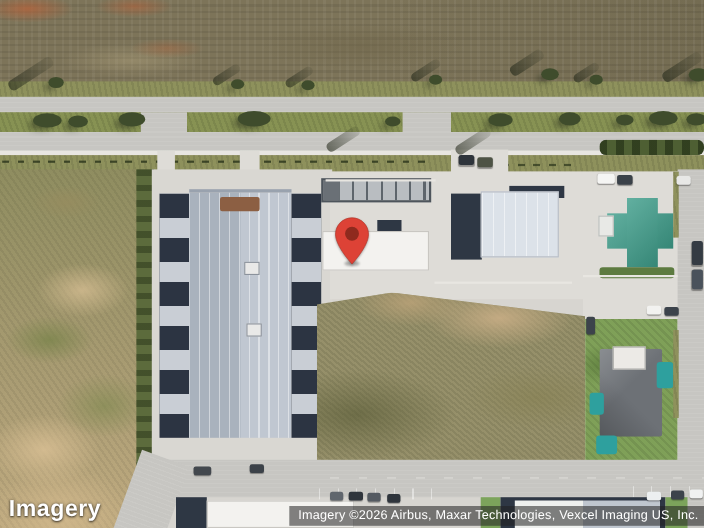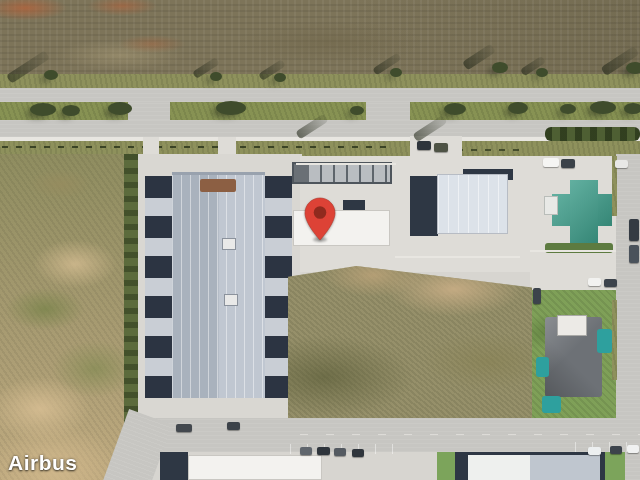--- a/index.html
+++ b/index.html
@@ -233,15 +233,16 @@
   <div class="t car" style="left:588px;top:447px;width:13px;height:8px;background:#eceff0;"></div>
   <div class="t car" style="left:610px;top:446px;width:12px;height:8px;background:#3c434b;"></div>
   <div class="t car" style="left:627px;top:445px;width:12px;height:8px;background:#f0f1f1;"></div>
 
   <div class="t pin-shadow"></div>
   <svg class="t pin" viewBox="0 0 34 44" xmlns="http://www.w3.org/2000/svg">
     <path d="M17 1 C8.7 1 2 7.7 2 16 c0 11 15 27 15 27 s15 -16 15 -27 C32 7.7 25.3 1 17 1 z" stroke="#b33326" stroke-width="0.6" fill="#dd4236"></path>
     <circle cx="17" cy="15.5" r="6.3" fill="#8f2a1e"></circle>
   </svg>
 
-  <div class="t google-logo">Airbus</div>
+  <div class="t google-logo">Imagery</div>
+  <div class="t attribution">Imagery ©2026 Airbus, Maxar Technologies, Vexcel Imaging US, Inc.</div>
 
 </div>
 
 </body></html>

